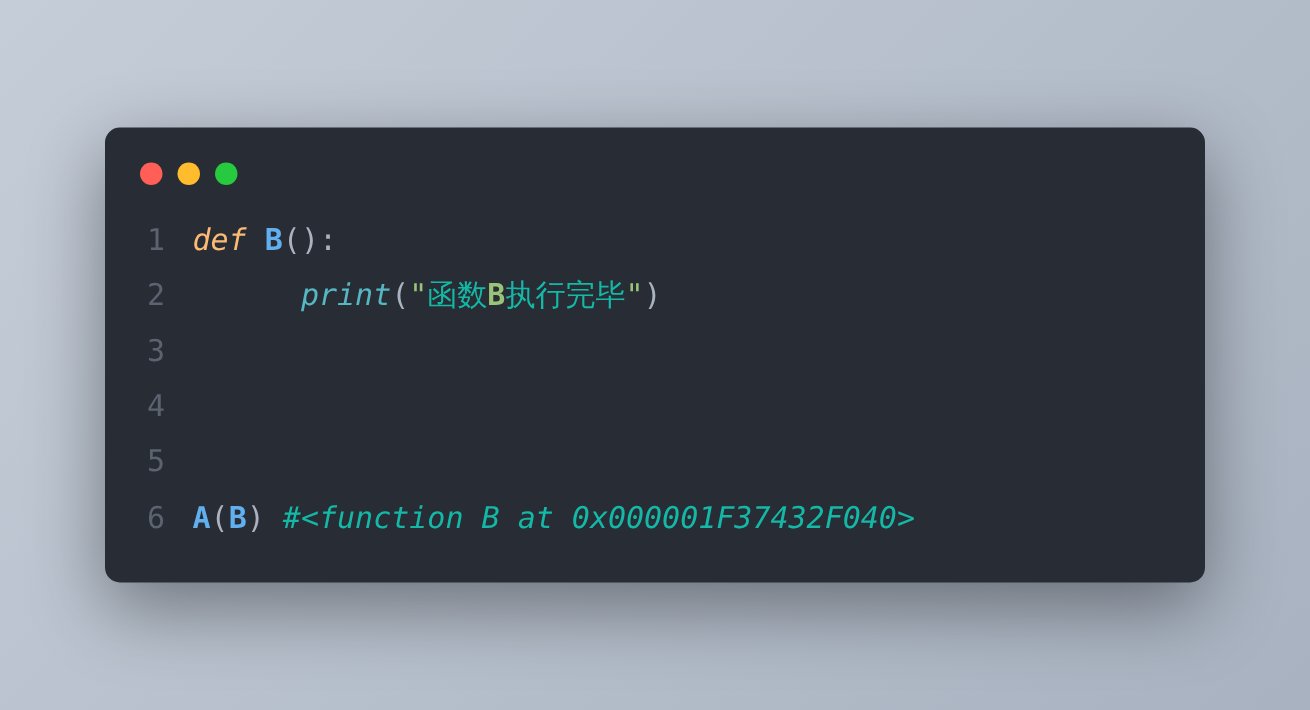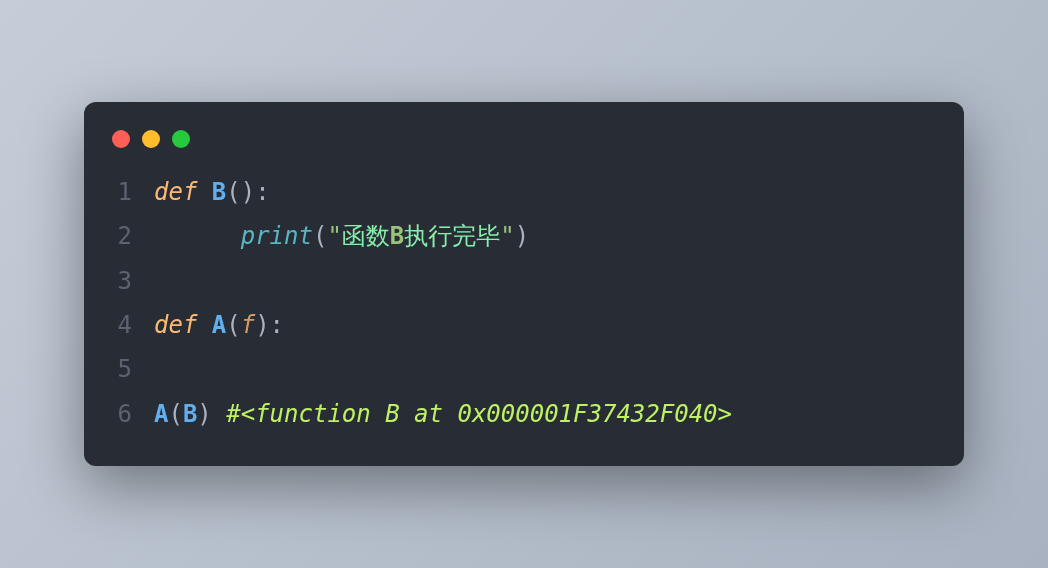--- a/index.html
+++ b/index.html
@@ -56,23 +56,23 @@
     }
     .code {
       white-space: pre;
     }
     .tok-keyword { color: #fdba74; }
     .tok-funcname-bold { color: #61afef; font-weight: bold; font-style: normal; }
     .tok-param { color: #d19a66; }
     .tok-builtin { color: #56b6c2; text-align: center; }
     .tok-punct { color: #abb2bf; font-style: normal; }
     .tok-string { color: #98c379; }
-    .tok-string-cjk { color: #86efac; font-style: normal; }
+    .tok-string-cjk { color: #14b8a6; font-style: normal; }
     .tok-string-bold { color: #98c379; font-weight: bold; font-style: normal; }
-    .tok-comment { color: #bef264; }
+    .tok-comment { color: #14b8a6; }
   </style>
 </head>
 <body>
 
 <div class="window">
   <div class="titlebar">
     <div class="dot dot-red"></div>
     <div class="dot dot-yellow"></div>
     <div class="dot dot-green"></div>
   </div>
@@ -88,21 +88,20 @@
       <span class="code"><span>      </span><span class="tok-builtin">print</span><span class="tok-punct">(</span><span class="tok-string">"</span><span class="tok-string-cjk">函数</span><span class="tok-string-bold">B</span><span class="tok-string-cjk">执行完毕</span><span class="tok-string">"</span><span class="tok-punct">)</span></span>
     </div>
 
     <div class="line">
       <span class="lineno">3</span>
       <span class="code"></span>
     </div>
 
     <div class="line">
       <span class="lineno">4</span>
-      <span class="code"><span class="tok-keyword">def</span><span> </span><span class="tok-funcname-bold">A</span><span class="tok-punct">(</span><span class="tok-param">f</span><span class="tok-punct">):</span></span>
     </div>
 
     <div class="line">
       <span class="lineno">5</span>
     </div>
 
     <div class="line">
       <span class="lineno">6</span>
       <span class="code"><span class="tok-funcname-bold">A</span><span class="tok-punct">(</span><span class="tok-funcname-bold">B</span><span class="tok-punct">)</span><span> </span><span class="tok-comment">#&lt;function B at 0x000001F37432F040&gt;</span></span>
     </div>

